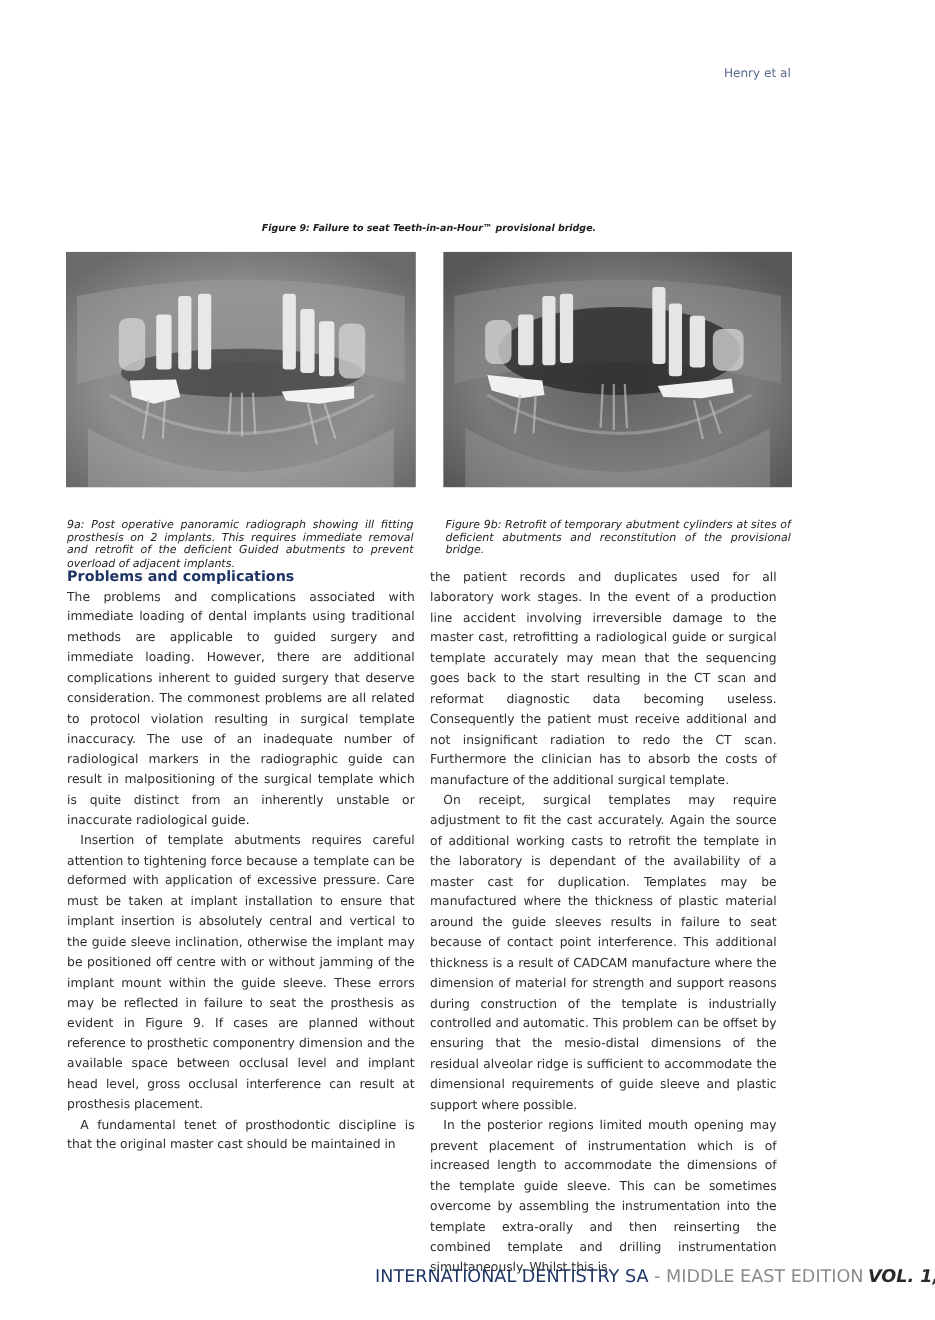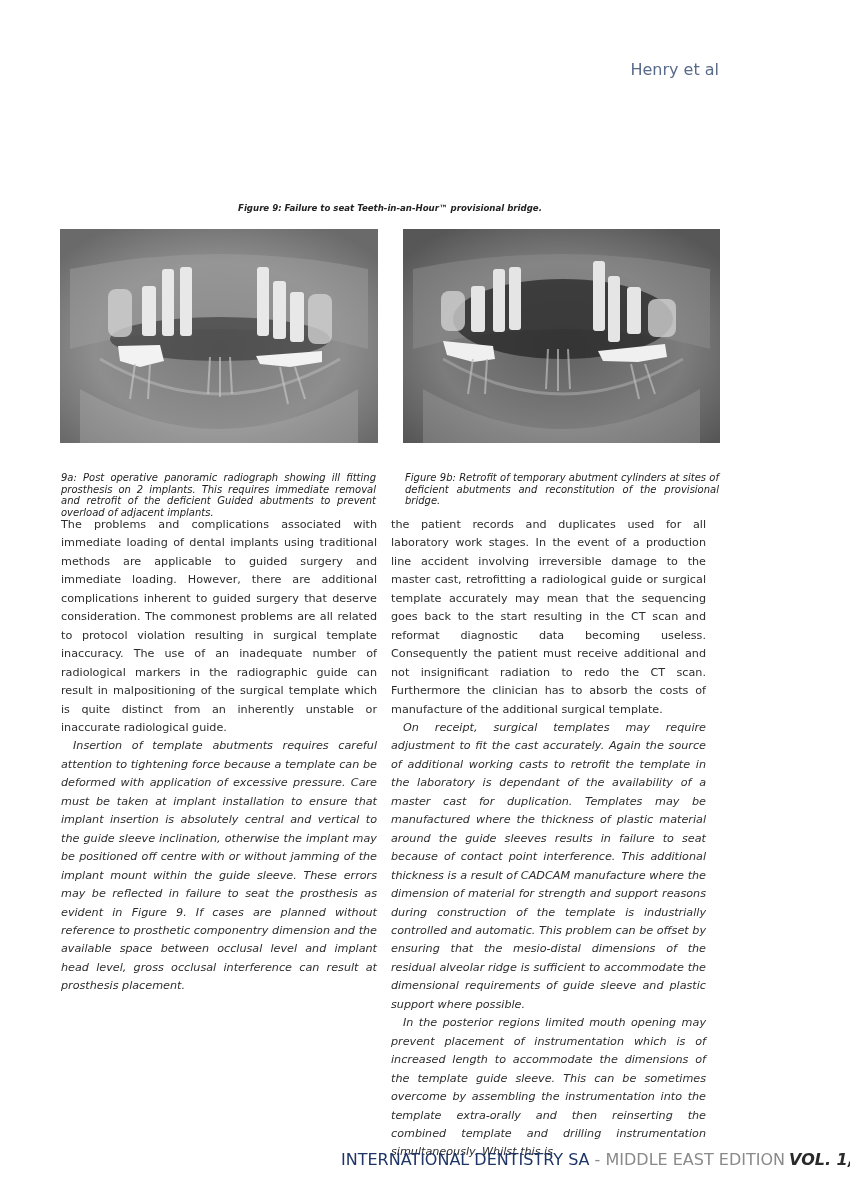--- a/index.html
+++ b/index.html
@@ -1,30 +1,30 @@
 <!DOCTYPE html>
 <html><head>
 <meta charset="utf-8">
 <style>
   html,body{margin:0;padding:0;background:#ffffff;}
   body{width:850px;height:1200px;position:relative;overflow:hidden;font-family:"DejaVu Sans",sans-serif;color:#2a2a2a;}
-  .running-head{position:absolute;right:131px;top:60px;font-size:16px;color:#5a6a8a;font-family:"DejaVu Sans",sans-serif;}
+  .running-head{position:absolute;right:131px;top:60px;font-size:11px;color:#5a6a8a;font-family:"DejaVu Sans",sans-serif;}
   .fig-title{position:absolute;left:60px;width:660px;top:203px;text-align:center;font-size:8.6px;font-style:italic;font-weight:bold;color:#222;}
   .xray{position:absolute;top:229px;height:214px;overflow:hidden;background:#8a8a8a;}
   .xray.left{left:60px;width:318px;}
   .xray.right{left:403px;width:317px;}
   .xray svg{display:block;width:100%;height:100%;}
   .caption{position:absolute;top:452px;font-size:10px;line-height:11.6px;font-style:italic;font-weight:normal;color:#222;text-align:justify;margin-top:20px;}
   .caption.left{left:61px;width:315px;}
   .caption.right{left:405px;width:314px;}
   .col{position:absolute;top:516px;font-size:11.2px;line-height:18.45px;color:#2d2d2d;text-align:justify;}
   .col.left{left:61px;width:316px;}
   .col.right{left:391px;width:315px;}
   .col p{margin:0;}
-  .col p.indent{text-indent:12px;font-style:italic;}
+  .col p.indent{text-indent:12px;}
   .col p.gap{margin-bottom:18px;}
   .col h2{margin:0;font-size:13px;line-height:18px;color:#1f3566;font-weight:bold;}
   .footer{position:absolute;top:1150px;left:341px;font-size:16px;color:#1f3566;white-space:nowrap;}
   .footer .sep{color:#8a8a8a;}
   .footer .vol{color:#2a2a2a;font-style:italic;font-weight:bold;margin-left:4px;}
   .page-num{position:absolute;top:1204px;left:805px;font-size:10px;color:#333;font-weight:normal;}
 </style>
 </head>
 <body>
 
@@ -113,22 +113,24 @@
       <line x1="228" y1="135" x2="236" y2="170"></line>
         <line x1="242" y1="135" x2="252" y2="165"></line>
     </g>
   </svg>
 </div>
 
 <div class="caption left">9a: Post operative panoramic radiograph showing ill fitting prosthesis on 2 implants. This requires immediate removal and retrofit of the deficient Guided abutments to prevent overload of adjacent implants.</div>
 <div class="caption right">Figure 9b: Retrofit of temporary abutment cylinders at sites of deficient abutments and reconstitution of the provisional bridge.</div>
 
 <div class="col left">
+  <h2>Problems and complications</h2>
   <p>The problems and complications associated with immediate loading of dental implants using traditional methods are applicable to guided surgery and immediate loading. However, there are additional complications inherent to guided surgery that deserve consideration. The commonest problems are all related to protocol violation resulting in surgical template inaccuracy. The use of an inadequate number of radiological markers in the radiographic guide can result in malpositioning of the surgical template which is quite distinct from an inherently unstable or inaccurate radiological guide.</p>
   <p class="indent">Insertion of template abutments requires careful attention to tightening force because a template can be deformed with application of excessive pressure. Care must be taken at implant installation to ensure that implant insertion is absolutely central and vertical to the guide sleeve inclination, otherwise the implant may be positioned off centre with or without jamming of the implant mount within the guide sleeve. These errors may be reflected in failure to seat the prosthesis as evident in Figure 9. If cases are planned without reference to prosthetic componentry dimension and the available space between occlusal level and implant head level, gross occlusal interference can result at prosthesis placement.</p>
+  <p class="indent">A fundamental tenet of prosthodontic discipline is that the original master cast should be maintained in</p>
 </div>
 
 <div class="col right">
   <p>the patient records and duplicates used for all laboratory work stages.  In the event of a production line accident involving irreversible damage to the master cast, retrofitting a radiological guide or surgical template accurately may mean that the sequencing goes back to the start resulting in the CT scan and reformat diagnostic data becoming useless. Consequently the patient must receive additional and not insignificant radiation to redo the CT scan. Furthermore the clinician has to absorb the costs of manufacture of the additional surgical template.</p>
   <p class="indent">On receipt, surgical templates may require adjustment to fit the cast accurately.  Again the source of additional working casts to retrofit the template in the laboratory is dependant of the availability of a master cast for duplication. Templates may be manufactured where the thickness of plastic material around the guide sleeves results in failure to seat because of contact point interference. This additional thickness is a result of CADCAM manufacture where the dimension of material for strength and support reasons during construction of the template is industrially controlled and automatic.  This problem can be offset by ensuring that the mesio-distal dimensions of the residual alveolar ridge is sufficient to accommodate the dimensional requirements of guide sleeve and plastic support where possible.</p>
   <p class="indent">In the posterior regions limited mouth opening may prevent placement of instrumentation which is of increased length to accommodate the dimensions of the template guide sleeve. This can be sometimes overcome by assembling the instrumentation into the template extra-orally and then reinserting the combined template and drilling instrumentation simultaneously.  Whilst this is</p>
 </div>
 
 <div class="footer">
   <span>INTERNATIONAL DENTISTRY SA</span><span class="sep"> - MIDDLE EAST EDITION</span><span class="vol">VOL. 1, NO. 1</span>

